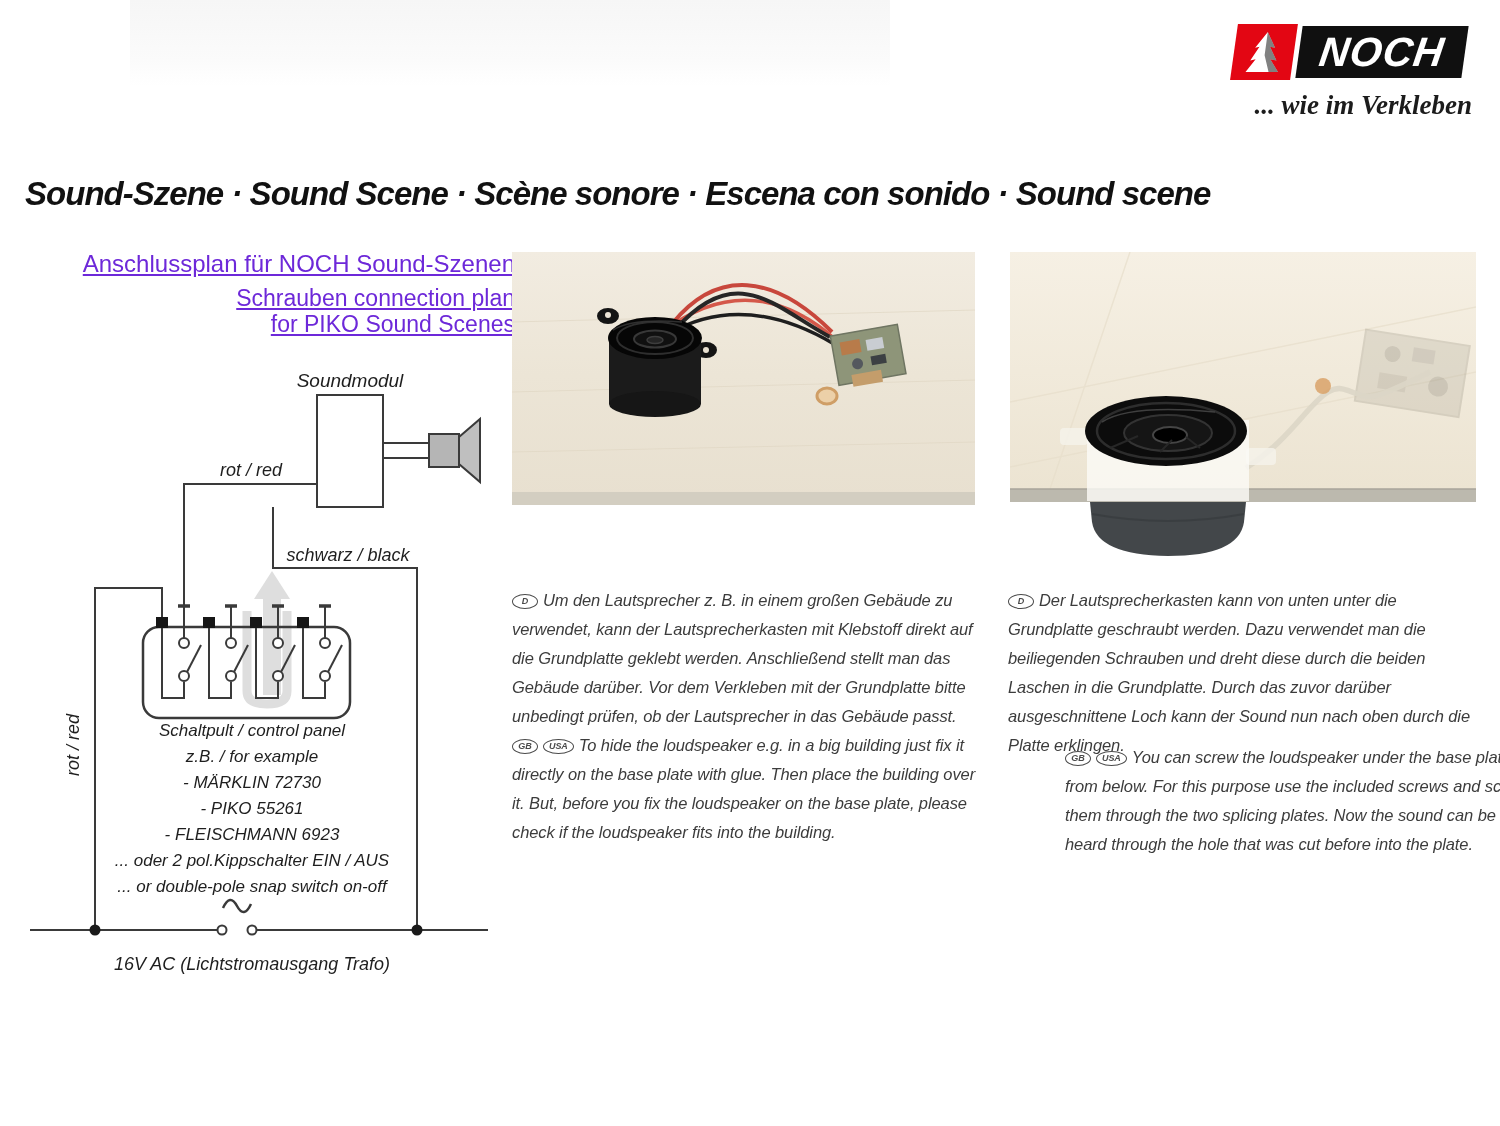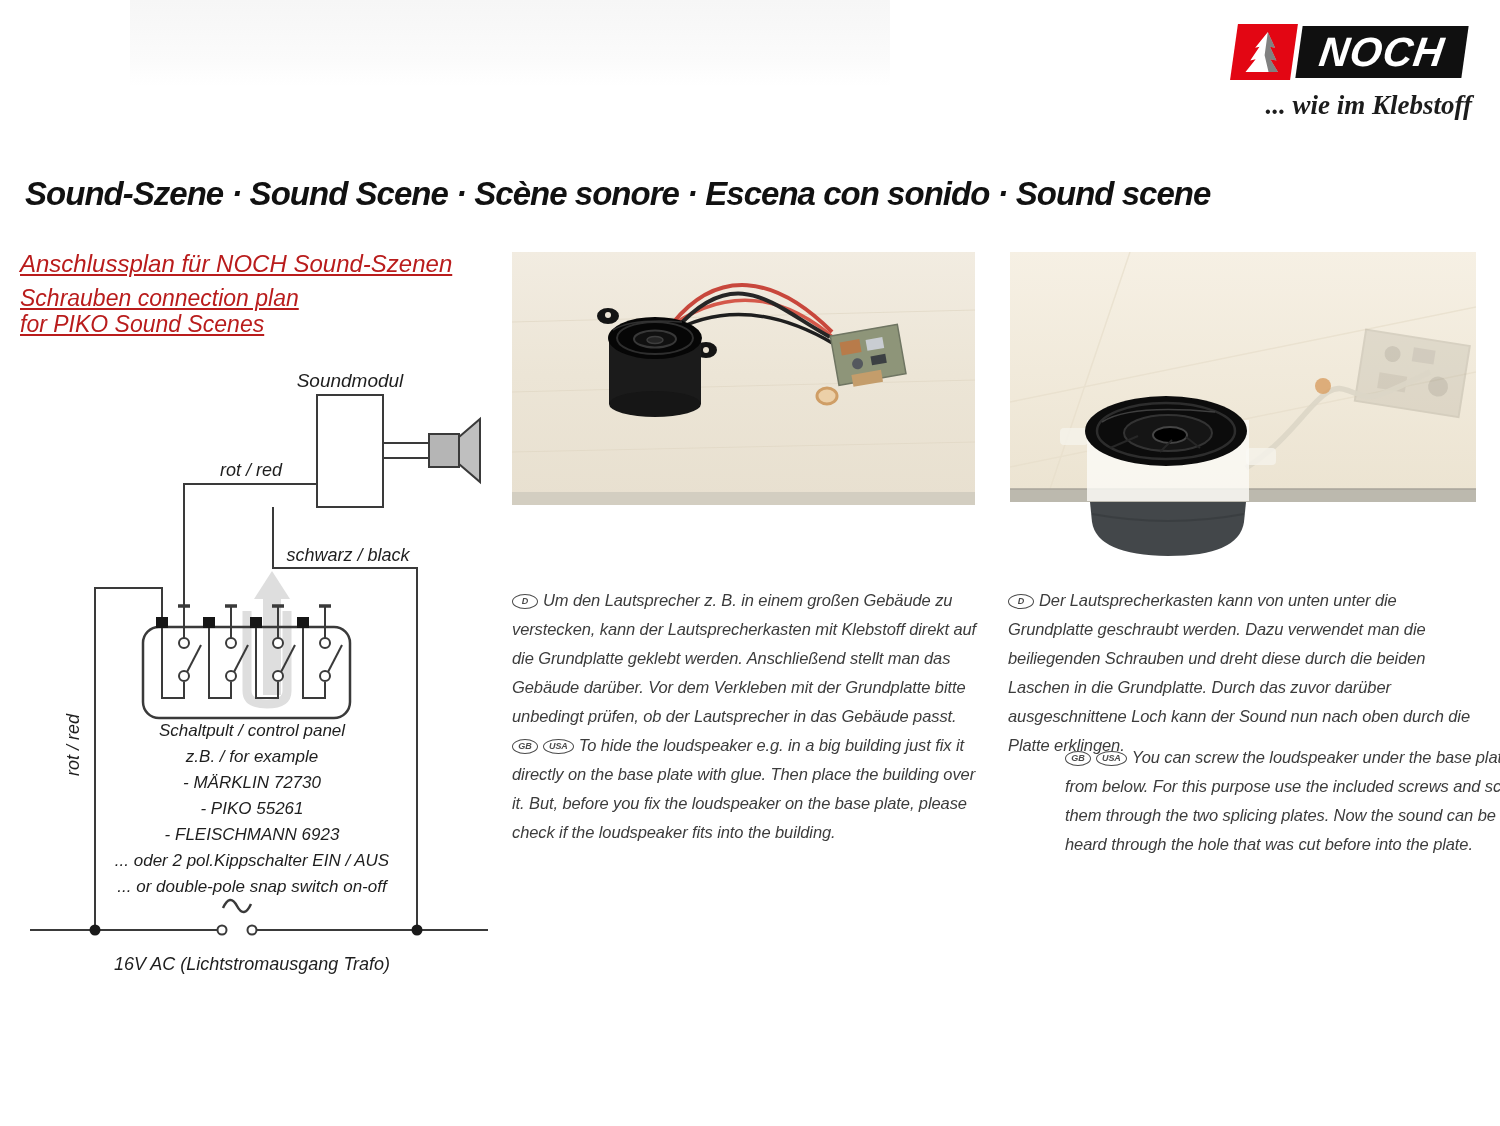--- a/index.html
+++ b/index.html
@@ -17,21 +17,21 @@
   .logo-red{width:60px;height:56px;background:#e30613;display:flex;align-items:center;justify-content:center;}
   .logo-black{width:166px;height:52px;background:#101010;margin-left:5px;margin-top:2px;
     display:flex;align-items:center;justify-content:center;}
   .logo-black span{color:#fff;font-weight:bold;font-style:italic;font-size:41px;letter-spacing:1px;line-height:1;}
   .tagline{margin-top:10px;text-align:right;font-family:"Liberation Serif",serif;
     font-weight:bold;font-style:italic;font-size:27px;color:#1c1c1c;width:238px;}
   
   .title{position:absolute;left:25px;top:174px;font-size:34px;font-weight:bold;font-style:italic;
     color:#111;letter-spacing:-1px;white-space:nowrap;transform:scaleX(0.97);transform-origin:left;}
   
-  .diag-h{position:absolute;left:20px;width:495px;text-align:left;font-style:italic;color:#b91c1c;}
+  .diag-h{position:absolute;left:20px;width:495px;text-align:right;color:#6d28d9;}
   .diag-h1{top:250px;font-size:24px;}
   .diag-h2{top:285px;font-size:23px;line-height:26px;}
   .diag-h u, .diag-h div{text-decoration:underline;}
   
   .diagram-svg{position:absolute;left:20px;top:345px;}
   .photo{position:absolute;display:block;}
   .photo-mid{left:512px;top:252px;}
   .photo-right{left:1010px;top:252px;}
   
   .para{position:absolute;width:466px;font-style:italic;font-size:16.5px;line-height:29px;
@@ -52,21 +52,21 @@
       <div class="logo-red">
         <svg width="42" height="44" viewBox="0 0 40 42">
           <path d="M21,2 L30,17 L25,16 L33,29 L27,28 L36,40 L23,40 L23,40 L17,40 L5,40 L13,28 L8,29 L15,16 L11,17 Z" fill="#ffffff"></path>
           <path d="M21,2 L30,17 L25,16 L33,29 L27,28 L36,40 L27,40 L21,24 Z" fill="#1a1a1a" opacity="0.55"></path>
         </svg>
       </div>
       <div class="logo-black">
         <span>NOCH</span>
       </div>
     </div>
-    <div class="tagline">... wie im Klebstoff</div>
+    <div class="tagline">... wie im Verkleben</div>
   </div>
 
   <div class="title">Sound-Szene · Sound Scene · Scène sonore · Escena con sonido · Sound scene</div>
 
   <div class="diag-h diag-h1">
     <u>Anschlussplan für NOCH Sound-Szenen</u>
   </div>
   <div class="diag-h diag-h2">
     <div>Schrauben connection plan</div>
     <div>for PIKO Sound Scenes</div>
@@ -257,21 +257,21 @@
       <ellipse cx="160" cy="183" rx="17" ry="8" fill="#000000" stroke="#454545" stroke-width="2"></ellipse>
       <path d="M92,170 Q120,152 205,160" stroke="#3f3f3f" stroke-width="1.5" fill="none"></path>
       <path d="M100,196 L128,184 M150,200 L162,188 M190,196 L176,185" stroke="#272727" stroke-width="2"></path>
     </g>
 
     <path d="M80,250 L236,250 L234,270 Q229,304 158,304 Q87,303 82,270 Z" fill="#43474a"></path>
     <path d="M82,262 Q158,276 234,262" stroke="#383c3f" stroke-width="2" fill="none" opacity="0.8"></path>
   </svg>
 
   <div class="para" style="left:512px;top:586px;">
-    <span class="oval">D</span><span>Um den Lautsprecher z. B. in einem großen Gebäude zu verstecken, kann der Lautsprecherkasten mit Klebstoff direkt auf die Grundplatte geklebt werden. Anschließend stellt man das Gebäude darüber. Vor dem Verkleben mit der Grundplatte bitte unbedingt prüfen, ob der Lautsprecher in das Gebäude passt.</span>
+    <span class="oval">D</span><span>Um den Lautsprecher z. B. in einem großen Gebäude zu verwendet, kann der Lautsprecherkasten mit Klebstoff direkt auf die Grundplatte geklebt werden. Anschließend stellt man das Gebäude darüber. Vor dem Verkleben mit der Grundplatte bitte unbedingt prüfen, ob der Lautsprecher in das Gebäude passt.</span>
   </div>
 
   <div class="para" style="left:512px;top:731px;">
     <span class="oval">GB</span><span class="oval">USA</span><span>To hide the loudspeaker e.g. in a big building just fix it directly on the base plate with glue. Then place the building over it. But, before you fix the loudspeaker on the base plate, please check if the loudspeaker fits into the building.</span>
   </div>
 
   <div class="para" style="left:1008px;top:586px;">
     <span class="oval">D</span><span>Der Lautsprecherkasten kann von unten unter die Grundplatte geschraubt werden. Dazu verwendet man die beiliegenden Schrauben und dreht diese durch die beiden Laschen in die Grundplatte. Durch das zuvor darüber ausgeschnittene Loch kann der Sound nun nach oben durch die Platte erklingen.</span>
   </div>
 

